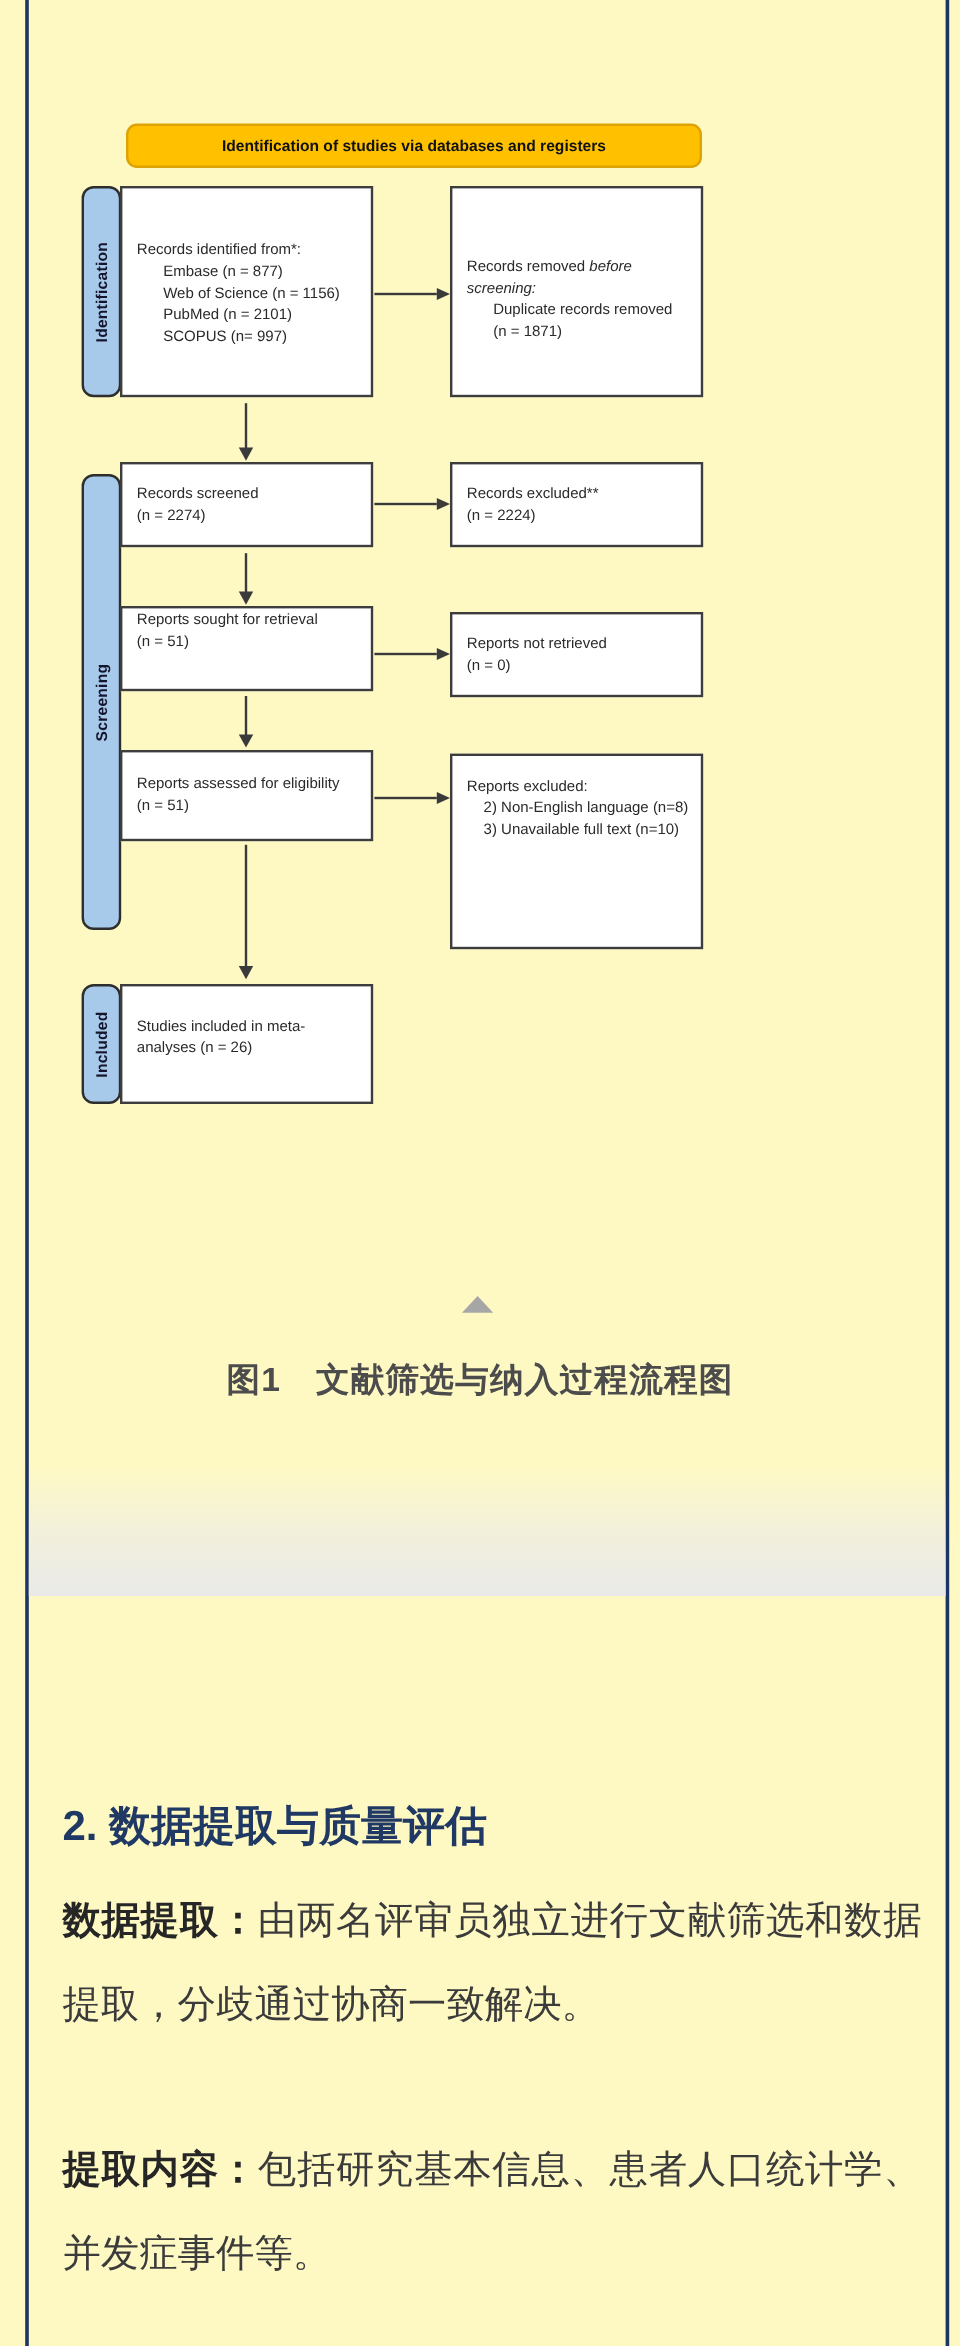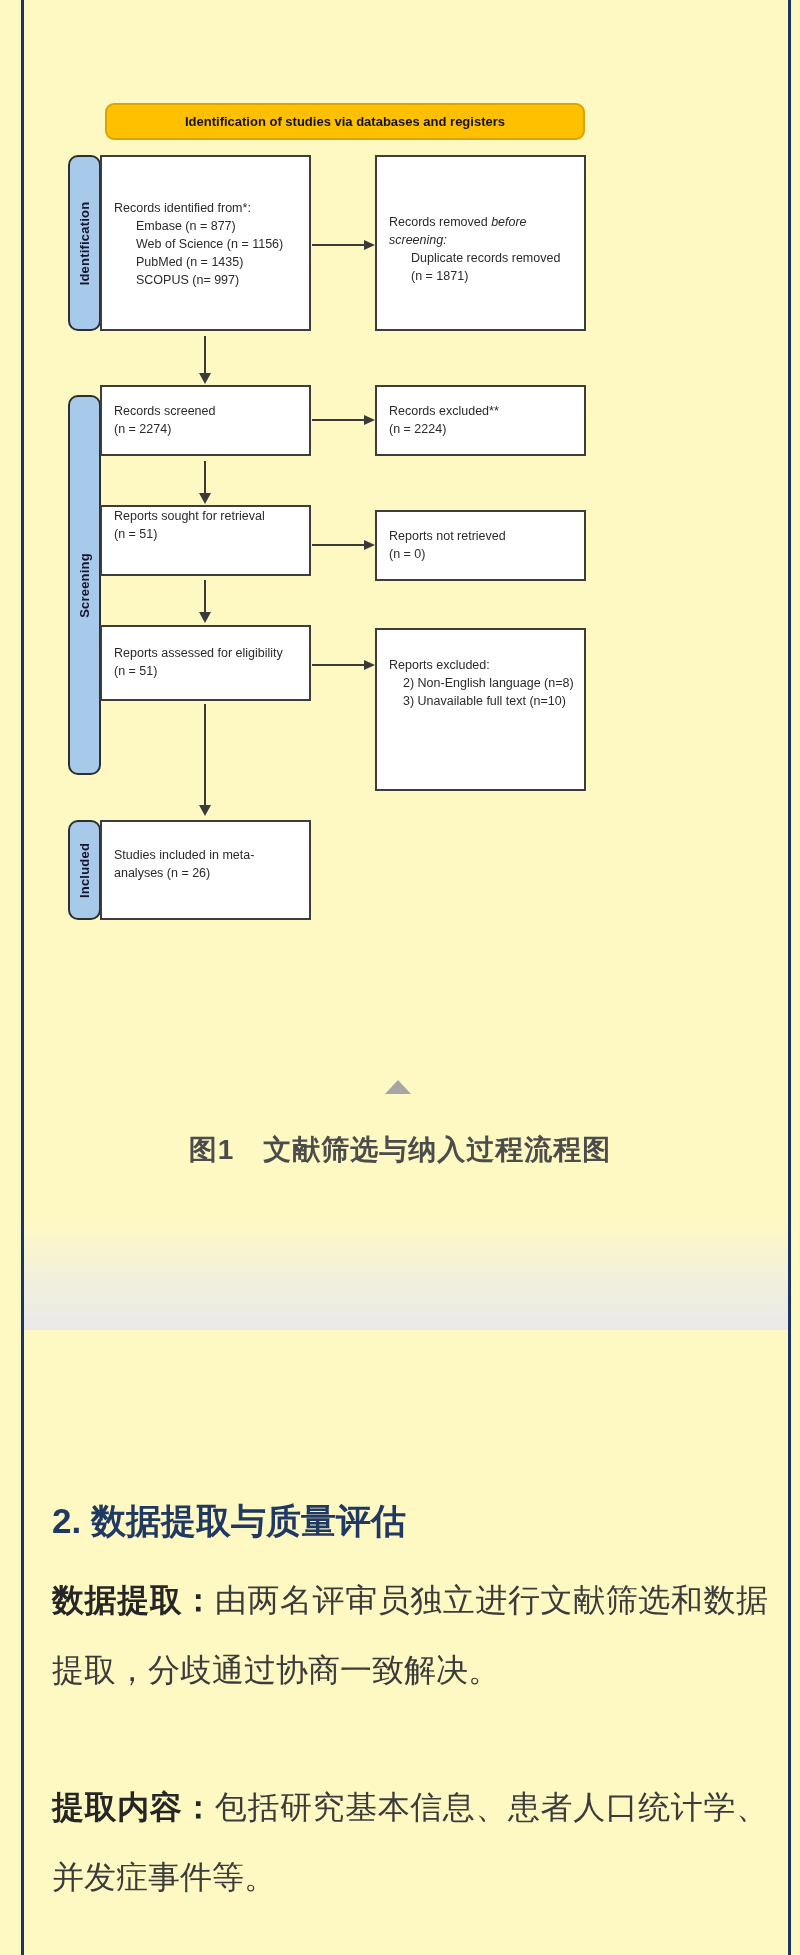--- a/index.html
+++ b/index.html
@@ -41,21 +41,21 @@
   .fbox .ind-sm { padding-left:14px; }
   .col-l { left:100px; }
   .col-r { left:375px; }
   .b1 { top:155px; height:176px; padding-top:42px; }
   .b2 { top:155px; height:176px; padding-top:56px; }
   .b3 { top:385px; height:71px;  padding-top:15px; }
   .b4 { top:385px; height:71px;  padding-top:15px; }
   .b5 { top:505px; height:71px;  padding-top:0; }
   .b6 { top:510px; height:71px;  padding-top:15px; }
   .b7 { top:625px; height:76px;  padding-top:17px; }
-  .b8 { top:628px; height:163px; padding-top:26px; padding-right:4px; }
+  .b8 { top:628px; height:163px; padding-top:16px; padding-right:4px; }
   .b9 { top:820px; height:100px; padding-top:24px; }
 
   .h-arrow { position:absolute; height:0; border-top:2px solid #3a3a3a; }
   .h-arrow::after {
     content:""; position:absolute; right:-11px; top:-6px;
     border-left:11px solid #3a3a3a; border-top:5px solid transparent; border-bottom:5px solid transparent;
   }
   .v-arrow { position:absolute; width:0; border-left:2px solid #3a3a3a; }
   .v-arrow::after {
     content:""; position:absolute; left:-7px; bottom:-10px;
@@ -114,21 +114,21 @@
       <span>Screening</span>
     </div>
     <div class="stage included">
       <span>Included</span>
     </div>
 
     <div class="fbox col-l b1">
       <div>Records identified from*:</div>
       <div class="ind">Embase (n = 877)</div>
       <div class="ind">Web of Science (n = 1156)</div>
-      <div class="ind">PubMed (n = 1435)</div>
+      <div class="ind">PubMed (n = 2101)</div>
       <div class="ind">SCOPUS (n= 997)</div>
     </div>
 
     <div class="fbox col-r b2">
       <div><span>Records removed </span><em>before screening:</em></div>
       <div class="ind">Duplicate records removed</div>
       <div class="ind">(n = 1871)</div>
     </div>
 
     <div class="fbox col-l b3">

